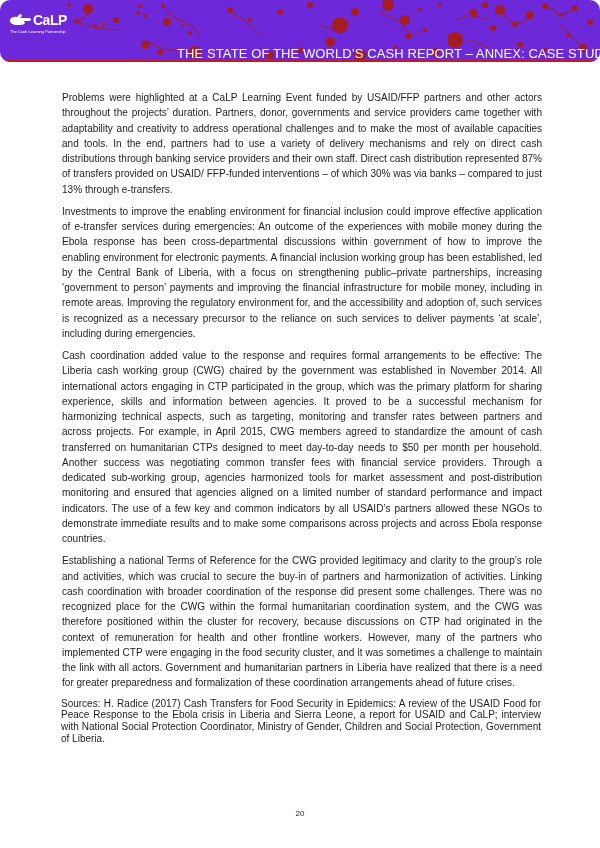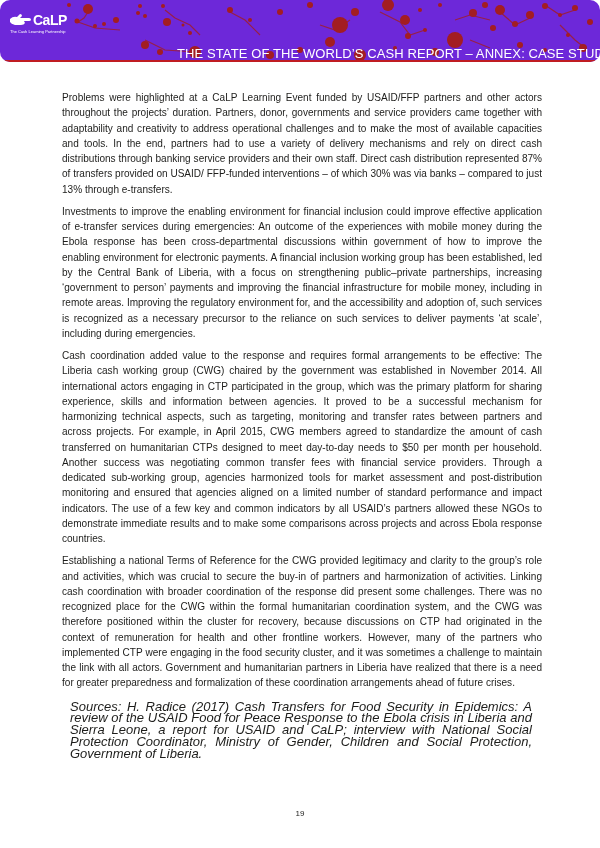--- a/index.html
+++ b/index.html
@@ -34,21 +34,21 @@
   }
   .content {
     position: absolute; left: 60px; top: 90px; width: 482px;
   }
   .para {
     margin: 0 0 7px 2px; font-size: 10.05px; line-height: 15.25px; text-align: justify;
     text-align-last: left; hyphens: none;
   }
   .para b { font-weight: normal; }
   .sources {
-    margin: 10px; font-size: 13px; line-height: 11.8px; font-style: italic; text-align: justify;
+    margin: 1px; font-size: 10px; line-height: 11.8px; text-align: justify;
     color: #1d1d1b;
   }
   .page-number {
     position: absolute; left: 0; width: 600px; top: 809px; text-align: center;
     font-size: 8px; color: #1d1d1b;
   }
 </style>
 </head>
 <body>
 
@@ -135,13 +135,13 @@
   </p>
   <p class="para">
     <b>Cash coordination added value to the response and requires formal arrangements to be effective:</b><span> The Liberia cash working group (CWG) chaired by the government was established in November 2014. All international actors engaging in CTP participated in the group, which was the primary platform for sharing experience, skills and information between agencies. It proved to be a successful mechanism for harmonizing technical aspects, such as targeting, monitoring and transfer rates between partners and across projects. For example, in April 2015, CWG members agreed to standardize the amount of cash transferred on humanitarian CTPs designed to meet day-to-day needs to $50 per month per household. Another success was negotiating common transfer fees with financial service providers. Through a dedicated sub-working group, agencies harmonized tools for market assessment and post-distribution monitoring and ensured that agencies aligned on a limited number of standard performance and impact indicators. The use of a few key and common indicators by all USAID’s partners allowed these NGOs to demonstrate immediate results and to make some comparisons across projects and across Ebola response countries.</span>
   </p>
   <p class="para">
     <span>Establishing a national Terms of Reference for the CWG provided legitimacy and clarity to the group’s role and activities, which was crucial to secure the buy-in of partners and harmonization of activities. Linking cash coordination with broader coordination of the response did present some challenges. There was no recognized place for the CWG within the formal humanitarian coordination system, and the CWG was therefore positioned within the cluster for recovery, because discussions on CTP had originated in the context of remuneration for health and other frontline workers. However, many of the partners who implemented CTP were engaging in the food security cluster, and it was sometimes a challenge to maintain the link with all actors. Government and humanitarian partners in Liberia have realized that there is a need for greater preparedness and formalization of these coordination arrangements ahead of future crises.</span>
   </p>
   <p class="sources">Sources: H. Radice (2017) Cash Transfers for Food Security in Epidemics: A review of the USAID Food for Peace Response to the Ebola crisis in Liberia and Sierra Leone, a report for USAID and CaLP; interview with National Social Protection Coordinator, Ministry of Gender, Children and Social Protection, Government of Liberia.</p>
 </div>
 
-<div class="page-number">19</div>
+<div class="page-number">20</div>
 
 </body></html>

